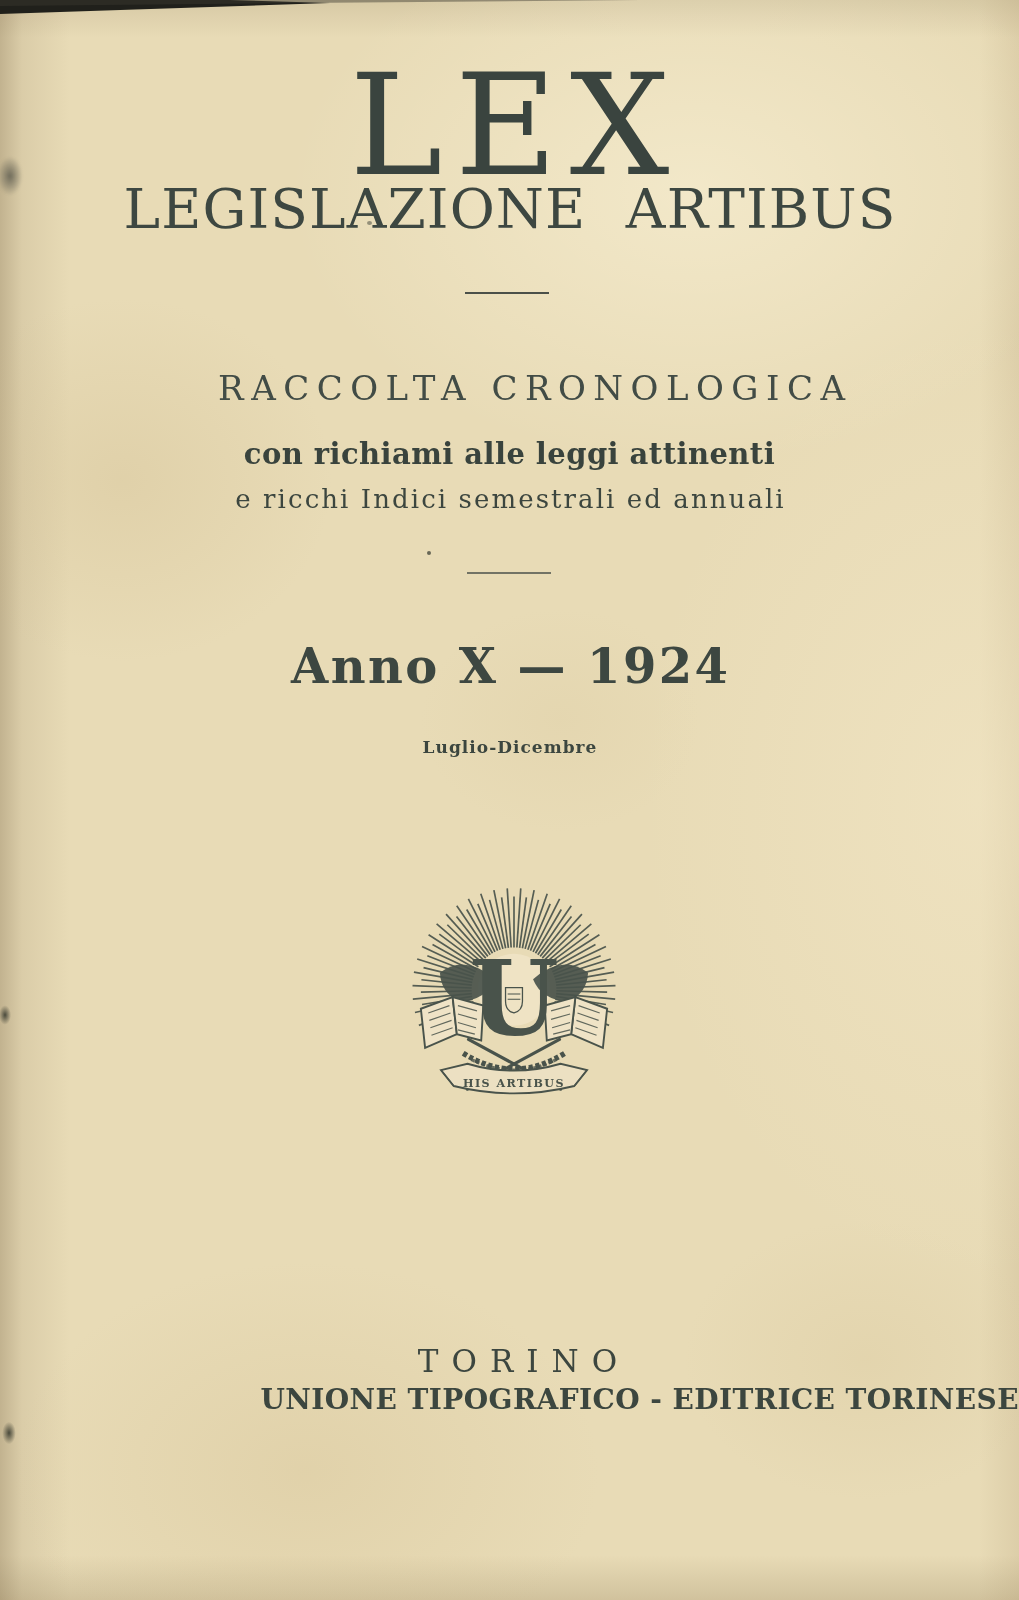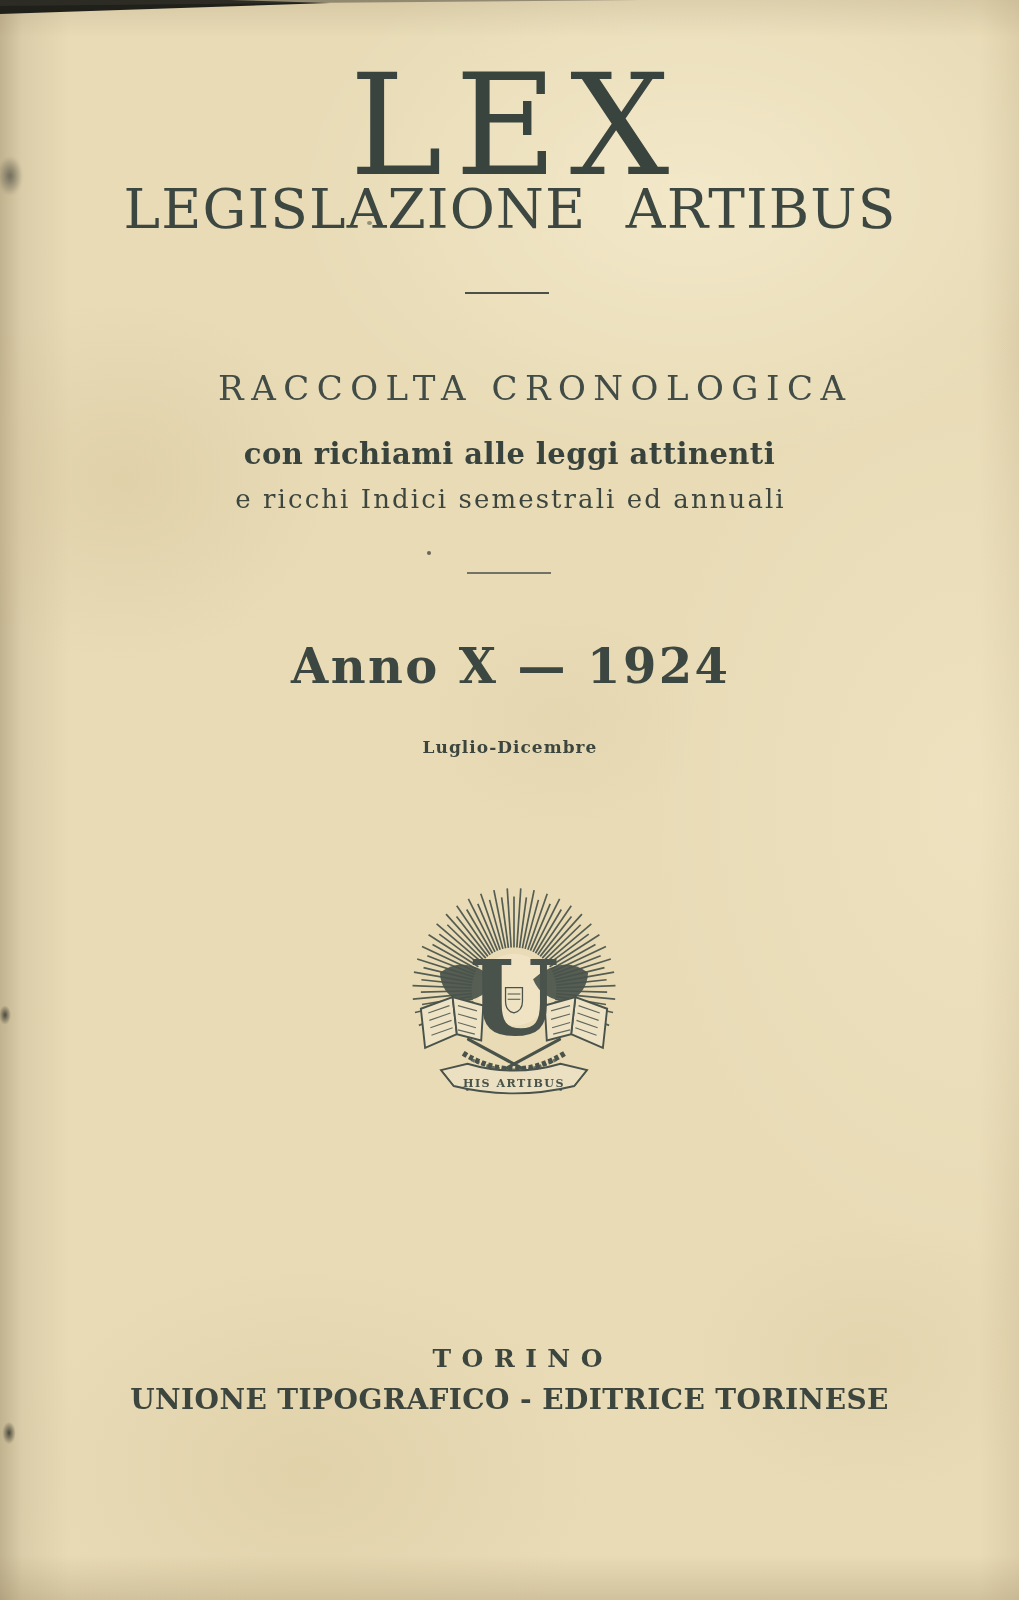--- a/index.html
+++ b/index.html
@@ -86,27 +86,28 @@
   }
   .edition-period{
     top:708px;font-size:17px;font-weight:bold;letter-spacing:0.06em;text-indent:0.06em;
     color:#3c463f;
     margin-top:31px;
   }
   .emblem{
     position:absolute;left:408px;top:886px;width:212px;height:218px;z-index:3;
   }
   .imprint-city{
-    top:1346px;font-size:25px;font-weight:bold;letter-spacing:0.42em;text-indent:0.42em;
+    top:1346px;font-size:31px;font-weight:normal;letter-spacing:0.42em;text-indent:0.42em;
     color:#3c463f;
     margin-left:16px;
   }
   .imprint-publisher{
     top:1386px;font-size:28px;font-weight:bold;letter-spacing:0.015em;
     color:#3c463f;
+    text-align:right;
   }
   .imprint-note{
     top:1430px;font-size:18px;font-weight:bold;font-style:italic;letter-spacing:0.015em;
     color:#414b44;
   }
 </style>
 </head>
 <body>
 
 <div class="page">

